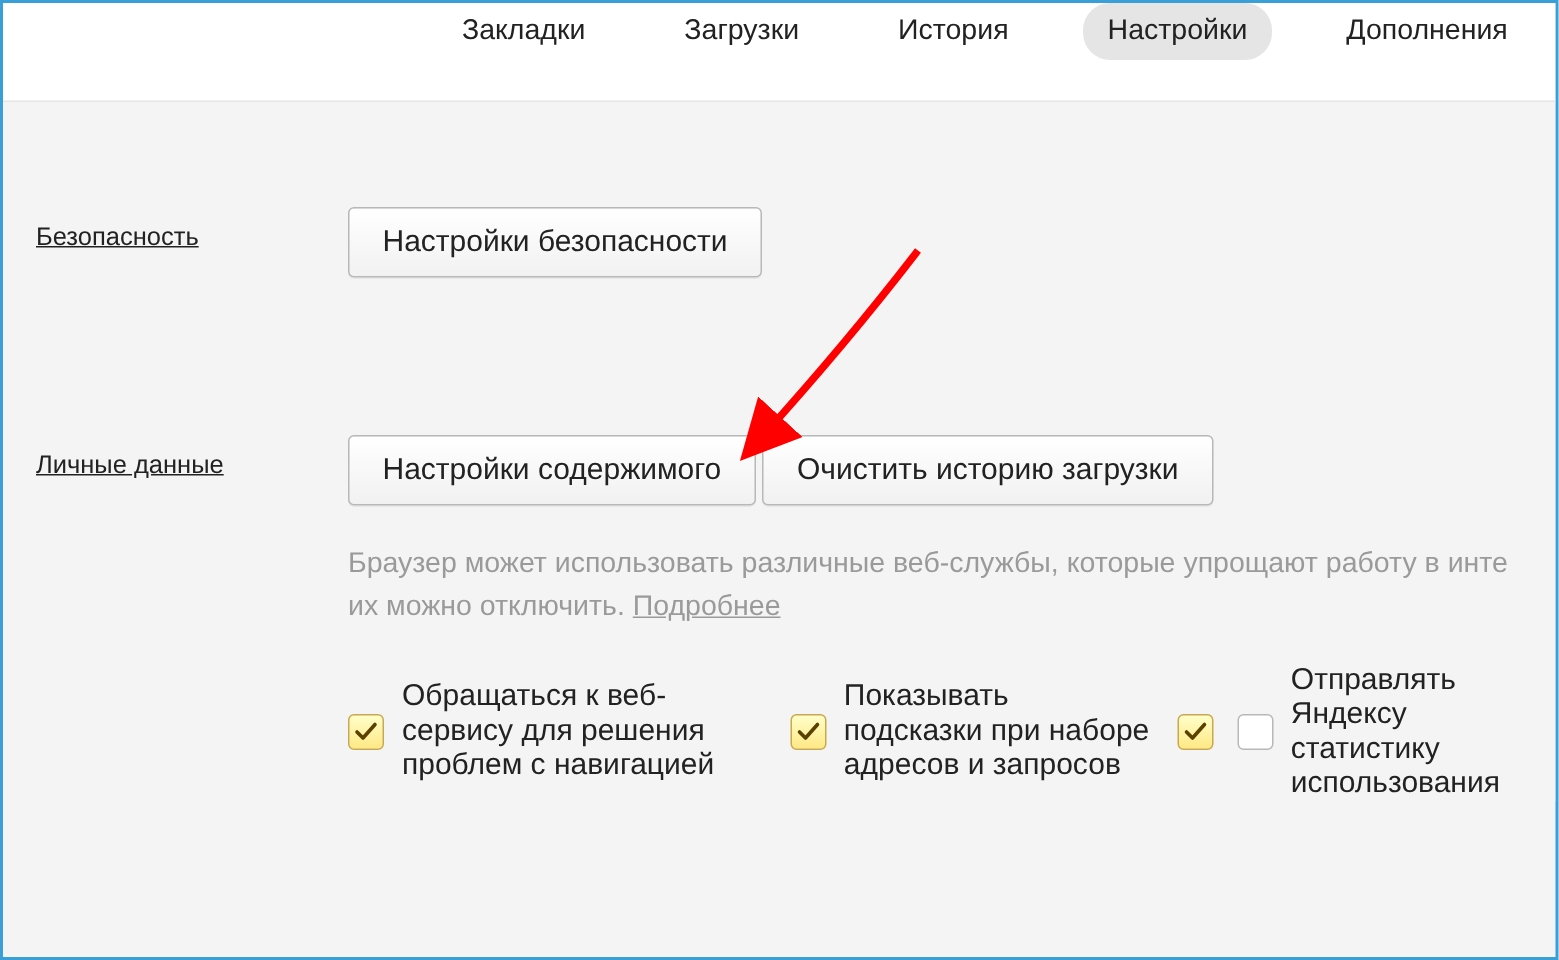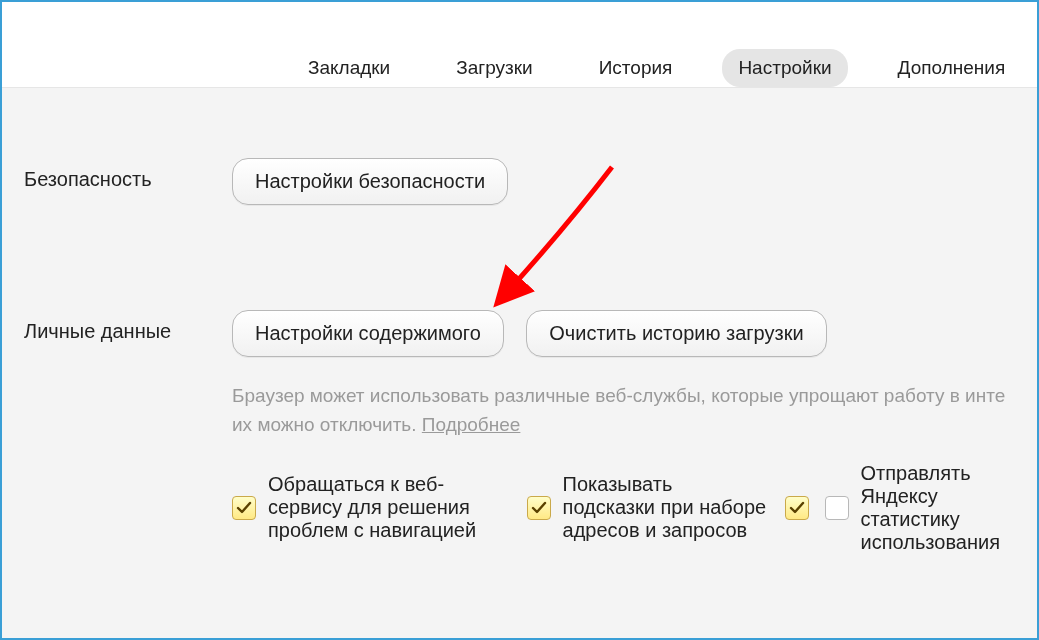--- a/index.html
+++ b/index.html
@@ -7,24 +7,24 @@
   body {
     font-family: Arial, "Helvetica Neue", Helvetica, sans-serif;
     background: #f4f4f4;
     border: 2px solid #3a9fd6;
     position: relative;
   }
 
   
   .topnav {
     background: #ffffff;
-    height: 86px;
+    height: 66px;
     border-bottom: 1px solid #e6e6e6;
     display: flex;
-    align-items: flex-end;
+    align-items: flex-start;
     padding-left: 290px;
     gap: 34px;
     font-size: 19px;
     color: #222;
   }
   .topnav .tab {
     padding: 8px 16px;
     border-radius: 18px;
     cursor: pointer;
     white-space: nowrap;
@@ -38,44 +38,45 @@
     background: #f4f4f4;
     padding-top: 70px;
   }
 
   .row {
     display: flex;
     align-items: flex-start;
   }
   .row-label {
     width: 230px;
-    font-size: 20px;
+    font-size: 17px;
     color: #222;
     padding-left: 22px;
     padding-top: 10px;
+    text-decoration: underline;
   }
   .row-body {
     flex: 1;
   }
 
   .btn {
     display: inline-block;
     background: linear-gradient(#ffffff, #f1f1f1);
     border: 1px solid #b8b8b8;
-    border-radius: 16px;
+    border-radius: 4px;
     font-size: 20px;
     color: #222;
     padding: 11px 22px;
     cursor: pointer;
     box-shadow: 0 1px 0 rgba(0,0,0,0.05);
   }
 
   .row.security { margin-bottom: 105px; }
   .row.personal .btns { margin-bottom: 24px; }
-  .row.personal .btn + .btn { margin-left: 18px; }
+  .row.personal .btn + .btn { }
 
   .hint {
     font-size: 19px;
     color: #9a9a9a;
     line-height: 1.55;
     margin-bottom: 22px;
     max-width: 810px;
   }
   .hint a {
     color: #9a9a9a;

